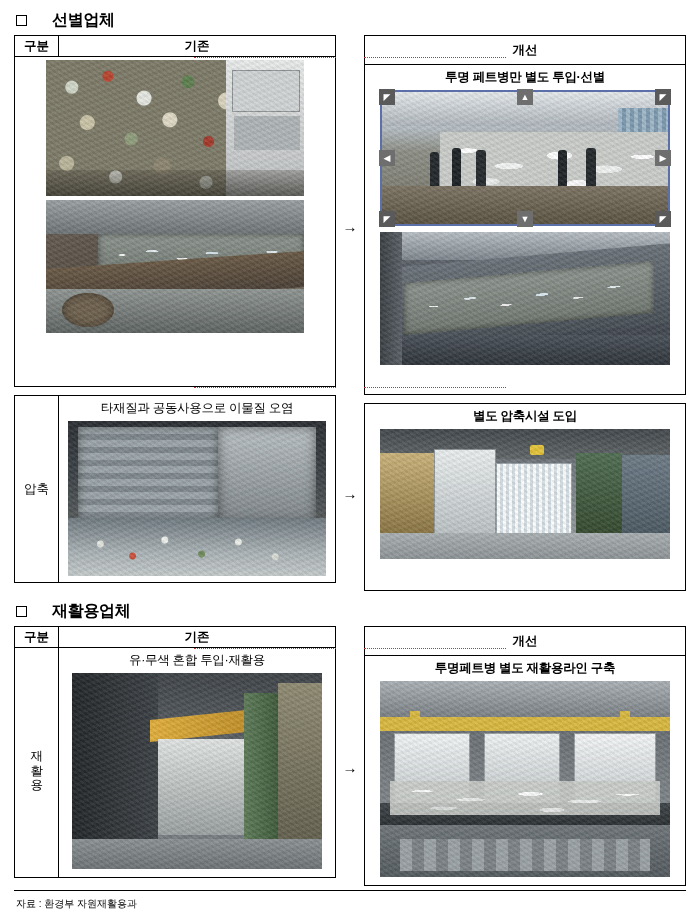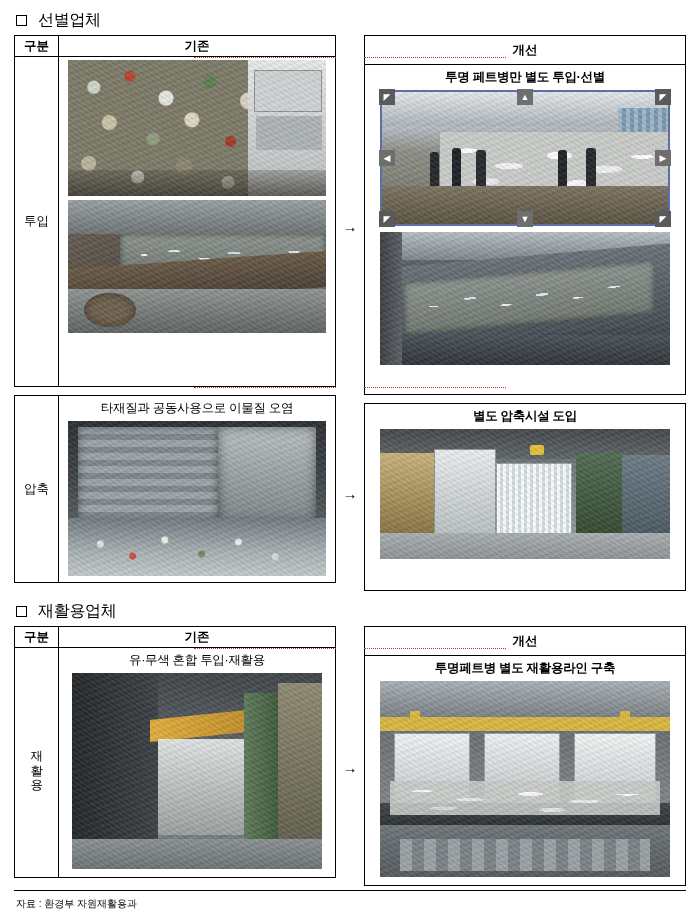--- a/index.html
+++ b/index.html
@@ -20,23 +20,23 @@
     height: 911px;
     box-sizing: border-box;
     padding: 6px 14px 0 14px;
     position: relative;
   }
 
   
   .section-heading {
     display: flex;
     align-items: center;
-    gap: 11px;
+    gap: 25px;
     font-size: 16px;
-    font-weight: normal;
+    font-weight: bold;
     margin: 4px 0 4px 2px;
     letter-spacing: -0.3px;
   }
   .sq-marker {
     display: inline-block;
     width: 11px;
     height: 11px;
     border: 1.6px solid #000;
     box-sizing: border-box;
   }
@@ -295,21 +295,20 @@
     <div class="dot-sep" style="left:180px; top:352px; width:142px;"></div>
     <div class="dot-sep" style="left:350px; top:352px; width:142px;"></div>
 
     <div class="col-left">
       <div class="hdr-row">
         <div class="hdr-gubun">구분</div>
         <div class="hdr-title">기존</div>
       </div>
 
       <div class="body-box" style="height:330px;">
-        <div class="rowlabel">투입</div>
         <div class="cellbody">
           <div class="photo" style="width:258px;height:136px;">
             <div class="trash"></div>
             <div style="position:absolute;right:0;top:0;width:78px;height:100%;background:linear-gradient(180deg,#e8eaea,#b9bcbd);"></div>
             <div style="position:absolute;right:4px;top:10px;width:66px;height:40px;background:#cfd3d4;border:1px solid #8d9294;"></div>
             <div style="position:absolute;right:4px;top:56px;width:66px;height:34px;background:#aeb3b5;"></div>
             <div style="position:absolute;left:0;bottom:0;width:100%;height:26px;background:linear-gradient(180deg,rgba(60,55,45,.25),rgba(40,38,32,.65));"></div>
             <div class="grain"></div>
           </div>
           <div class="photo" style="width:258px;height:133px;margin-top:4px;">

